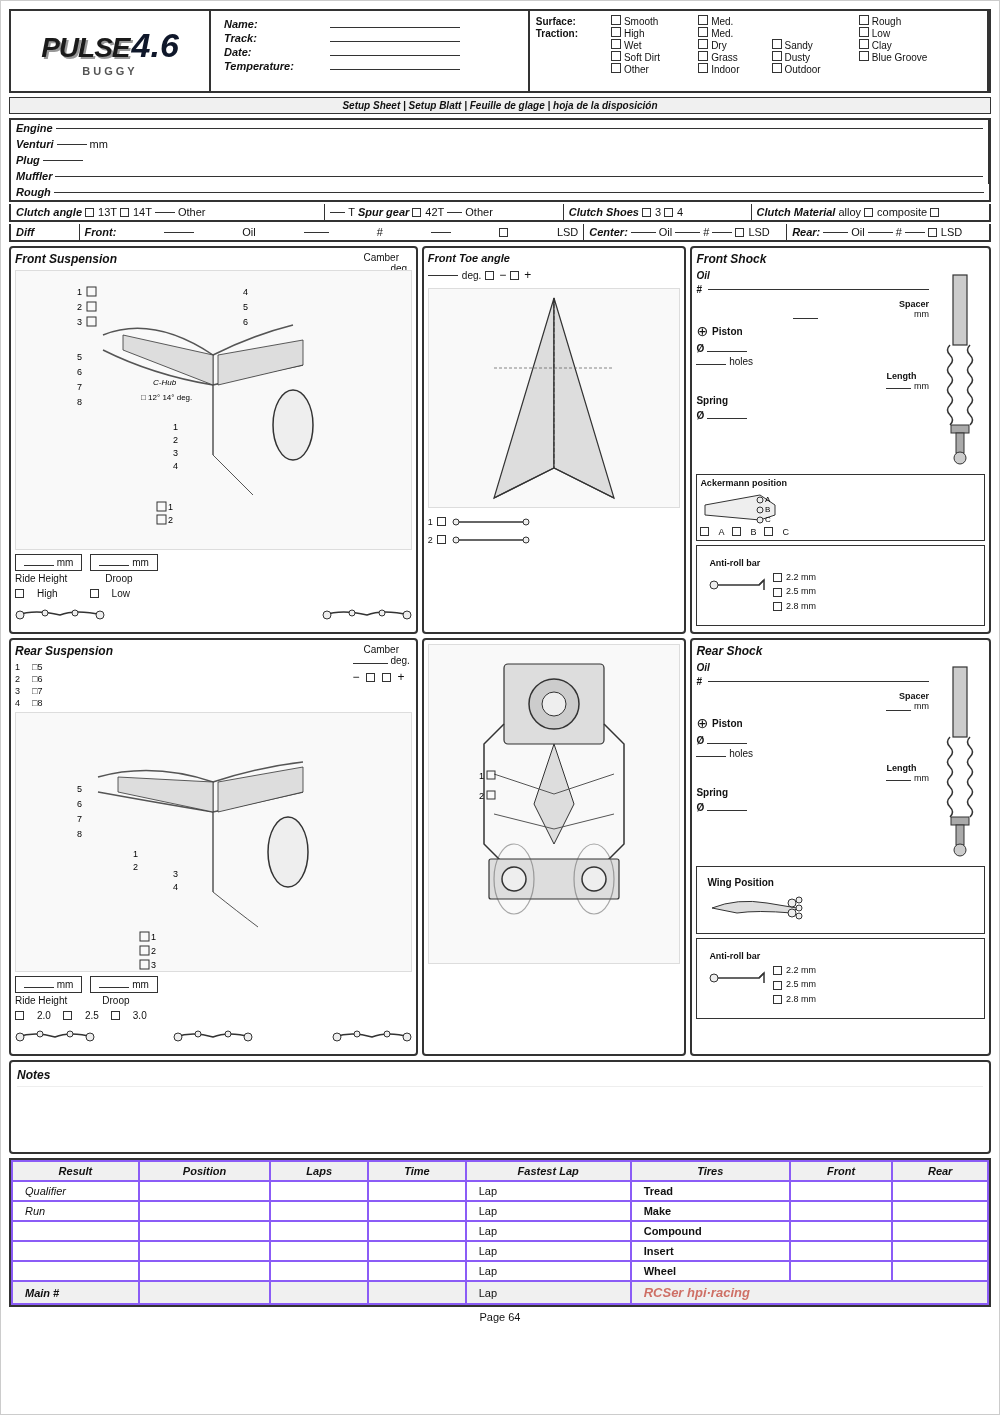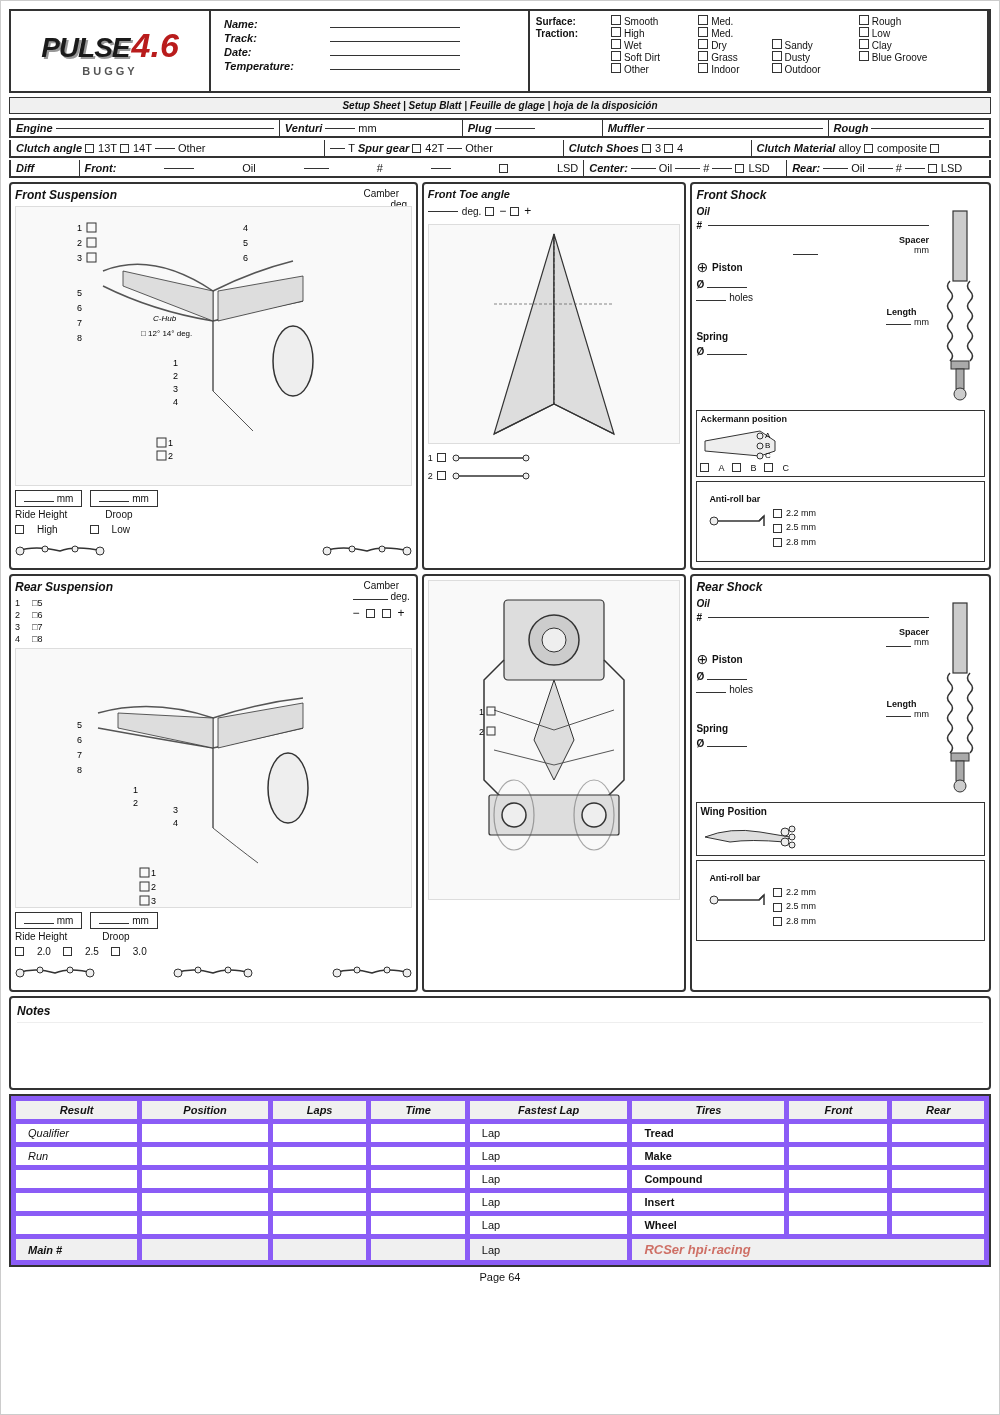--- a/index.html
+++ b/index.html
@@ -44,21 +44,21 @@
       font-style: italic;
       color: #1a1a1a;
       text-shadow: 2px 2px 0 #999;
       letter-spacing: -1px;
       line-height: 1;
     }
     .logo-46 {
       font-size: 34px;
       font-weight: 900;
       font-style: italic;
-      color: #b91c1c;
+      color: #0f172a;
     }
     .logo-buggy {
       font-size: 11px;
       font-weight: bold;
       letter-spacing: 3px;
       color: #555;
       display: block;
     }
     .header-fields {
       flex: 1;
@@ -90,20 +90,21 @@
       padding: 2px 4px;
       margin-bottom: 4px;
       font-weight: bold;
     }
 
     
     .engine-row {
       display: flex;
       border: 2px solid #333;
       margin-bottom: 2px;
+      flex-direction: column;
     }
     .engine-cell {
       border-right: 1px solid #333;
       padding: 2px 5px;
       display: flex;
       align-items: center;
       font-size: 11px;
       gap: 3px;
     }
     .engine-cell:last-child { border-right: none; }
@@ -280,21 +281,21 @@
     
     .results-section {
       border: 2px solid #333;
       margin-bottom: 4px;
     }
     .results-table {
       width: 100%;
       border-collapse: collapse;
     }
     .results-table th, .results-table td {
-      border: 5px solid #8b5cf6;
+      border: 2px solid #8b5cf6;
       padding: 3px 12px;
       font-size: 11px;
     }
     .results-table th {
       font-weight: bold;
       font-style: italic;
       background: #f0f0f0;
     }
     .results-table td.row-label {
       font-style: italic;
@@ -307,21 +308,21 @@
       margin-top: 4px;
     }
 
     
     svg {
       display: block;
     }
 
     .wing-pos {
       border: 1px solid #333;
-      padding: 3px;
+      padding: 10px;
       margin-top: 4px;
       font-size: 9px;
     }
 
     .inline-cb {
       width: 9px;
       height: 9px;
       border: 1px solid #333;
       display: inline-block;
       vertical-align: middle;

